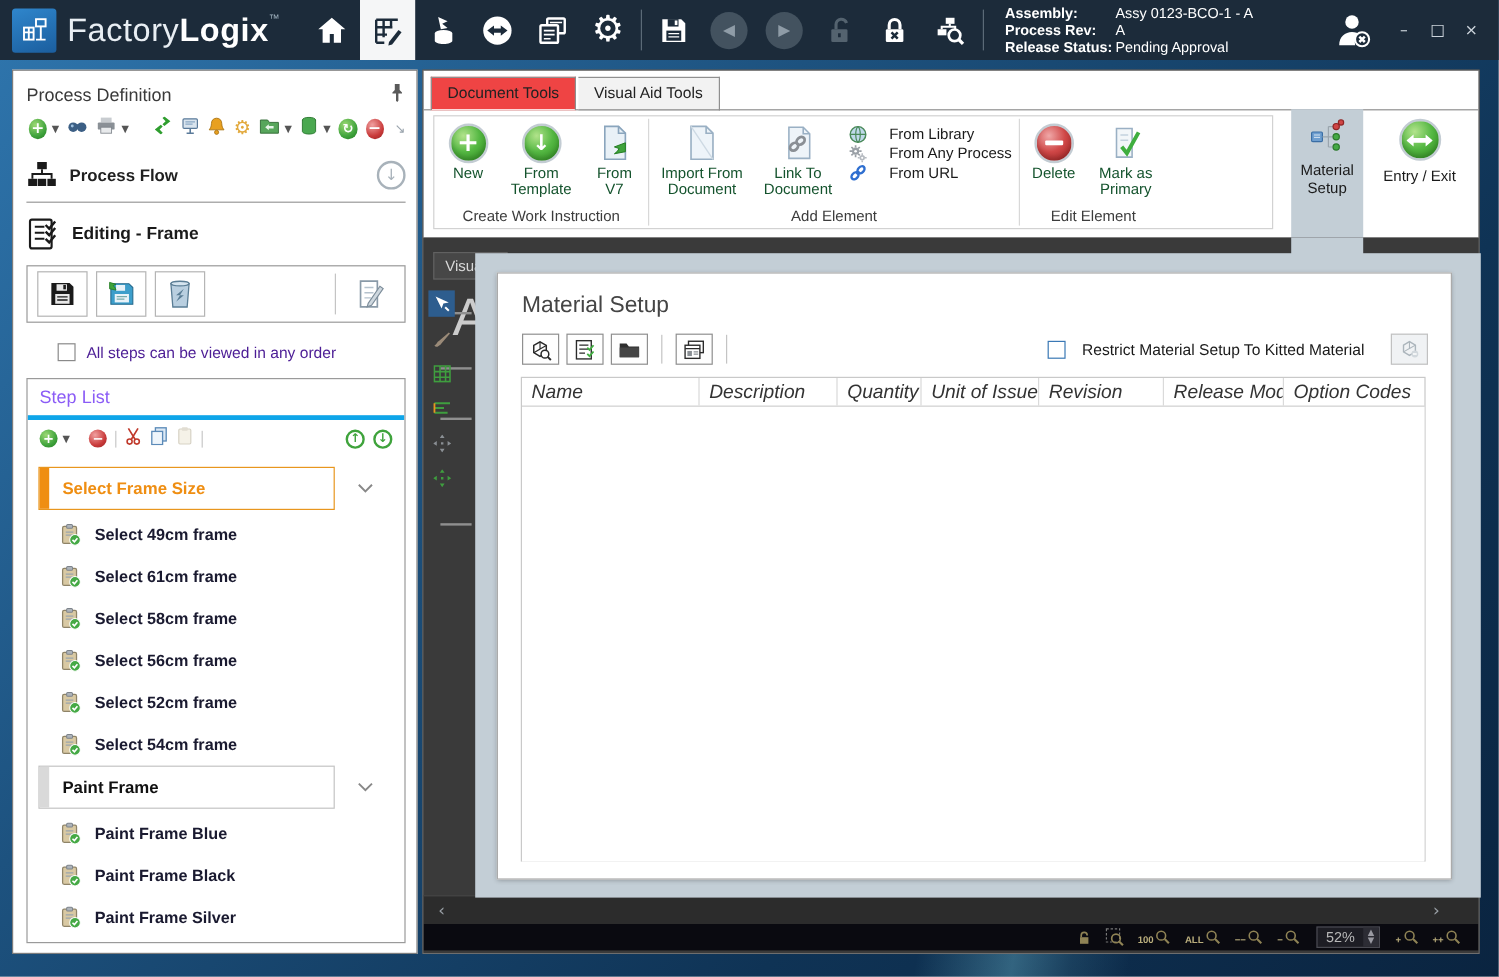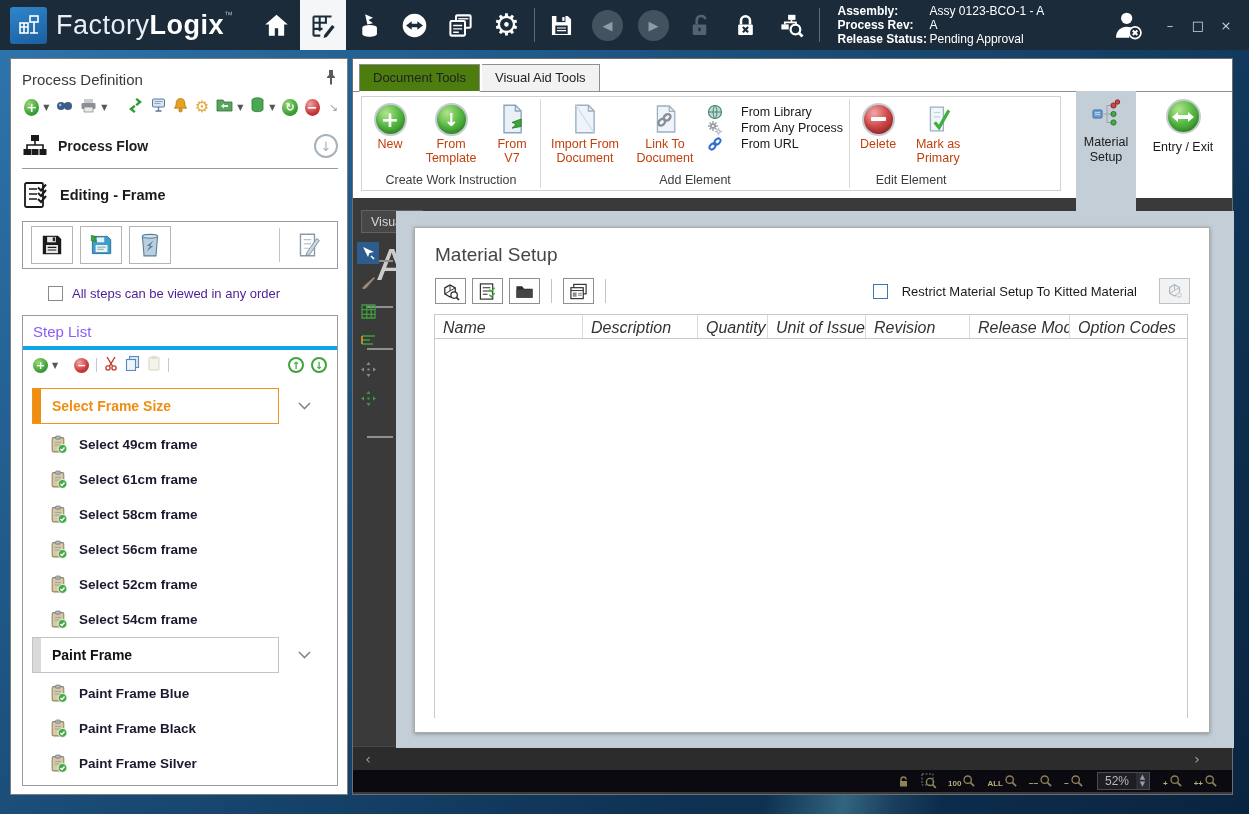--- a/index.html
+++ b/index.html
@@ -70,31 +70,31 @@
   .chev { position:absolute; right:18px; width:13px; height:8px; }
   .step-item { display:flex; align-items:center; gap:11px; height:35px; padding-left:17px; cursor:pointer; }
   .step-item svg { width:19px; height:19px; flex:none; }
   .step-label { font-size:13.5px; font-weight:700; color:#1a1a30; }
 
   
   .rp { position:absolute; left:352px; top:58px; width:881px; height:737px; background:#3a3a3a; border:1px solid #6e6e6e; z-index:10; }
   .ribbon-top { position:absolute; top:0; left:0; right:0; height:139px; background:#fff; }
   .tabs { position:absolute; top:5px; left:6px; display:flex; z-index:3; }
   .tab { font-size:13px; color:#222; padding:5px 13px 6px; border:1px solid #8f8f8f; background:#f2f2f2; cursor:pointer; }
-  .tab.active { background:#4d7c0f; border-bottom:1px solid #fff; position:relative; }
+  .tab.active { background:#ef4444; border-bottom:1px solid #fff; position:relative; }
   .tab + .tab { margin-left:2px; border-left:none; }
   .tabline { position:absolute; top:32px; left:0; right:0; border-top:1px solid #8f8f8f; }
   .ribbon-box { position:absolute; top:37px; left:8px; width:700px; height:95px; border:1px solid #d2d2d2; background:#fff; display:flex; }
   .rgroup { display:flex; flex-direction:column; padding:4px 6px 2px; }
   .rg-sep { width:1px; background:#d8d8d8; margin:2px 0; }
   .btn-row { display:flex; align-items:flex-start; gap:10px; flex:1; }
   .bigbtn { display:flex; flex-direction:column; align-items:center; width:58px; cursor:pointer; }
   .bigbtn.narrow { width:44px; }
   .bigbtn .ic { height:36px; display:flex; align-items:center; justify-content:center; }
-  .bigbtn .bl { font-size:12.5px; color:#c2410c; text-align:center; line-height:1.15; }
+  .bigbtn .bl { font-size:12.5px; color:#14532d; text-align:center; line-height:1.15; }
   .gcircle { width:33px; height:33px; border-radius:50%; border:2px solid #c3ccd3;
     background:radial-gradient(circle at 35% 28%,#b2e38b,#55b843 48%,#2d8d1e); color:#fff;
     display:flex; align-items:center; justify-content:center; font:bold 22px "DejaVu Sans",sans-serif; box-shadow:inset 0 -3px 4px rgba(0,0,0,.18); }
   .rcircle { width:33px; height:33px; border-radius:50%; border:2px solid #c3ccd3;
     background:radial-gradient(circle at 35% 28%,#f0a8a8,#d04848 48%,#9e1f1f);
     display:flex; align-items:center; justify-content:center; box-shadow:inset 0 -3px 4px rgba(0,0,0,.18); }
   .rcircle .bar { width:15px; height:4px; background:#fff; border-radius:1px; }
   .linkcol { display:flex; flex-direction:column; justify-content:space-between; padding:3px 0 6px; }
   .linkrow { display:flex; align-items:center; gap:18px; font-size:12.5px; color:#1a1a1a; cursor:pointer; white-space:nowrap; }
   .grp-label { text-align:center; font-size:12.5px; color:#3c3c3c; padding:2px 0 1px; }

